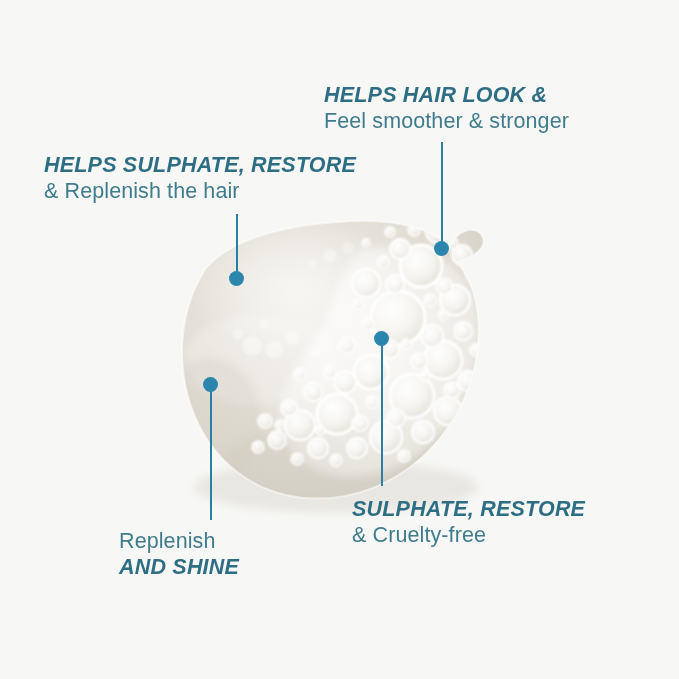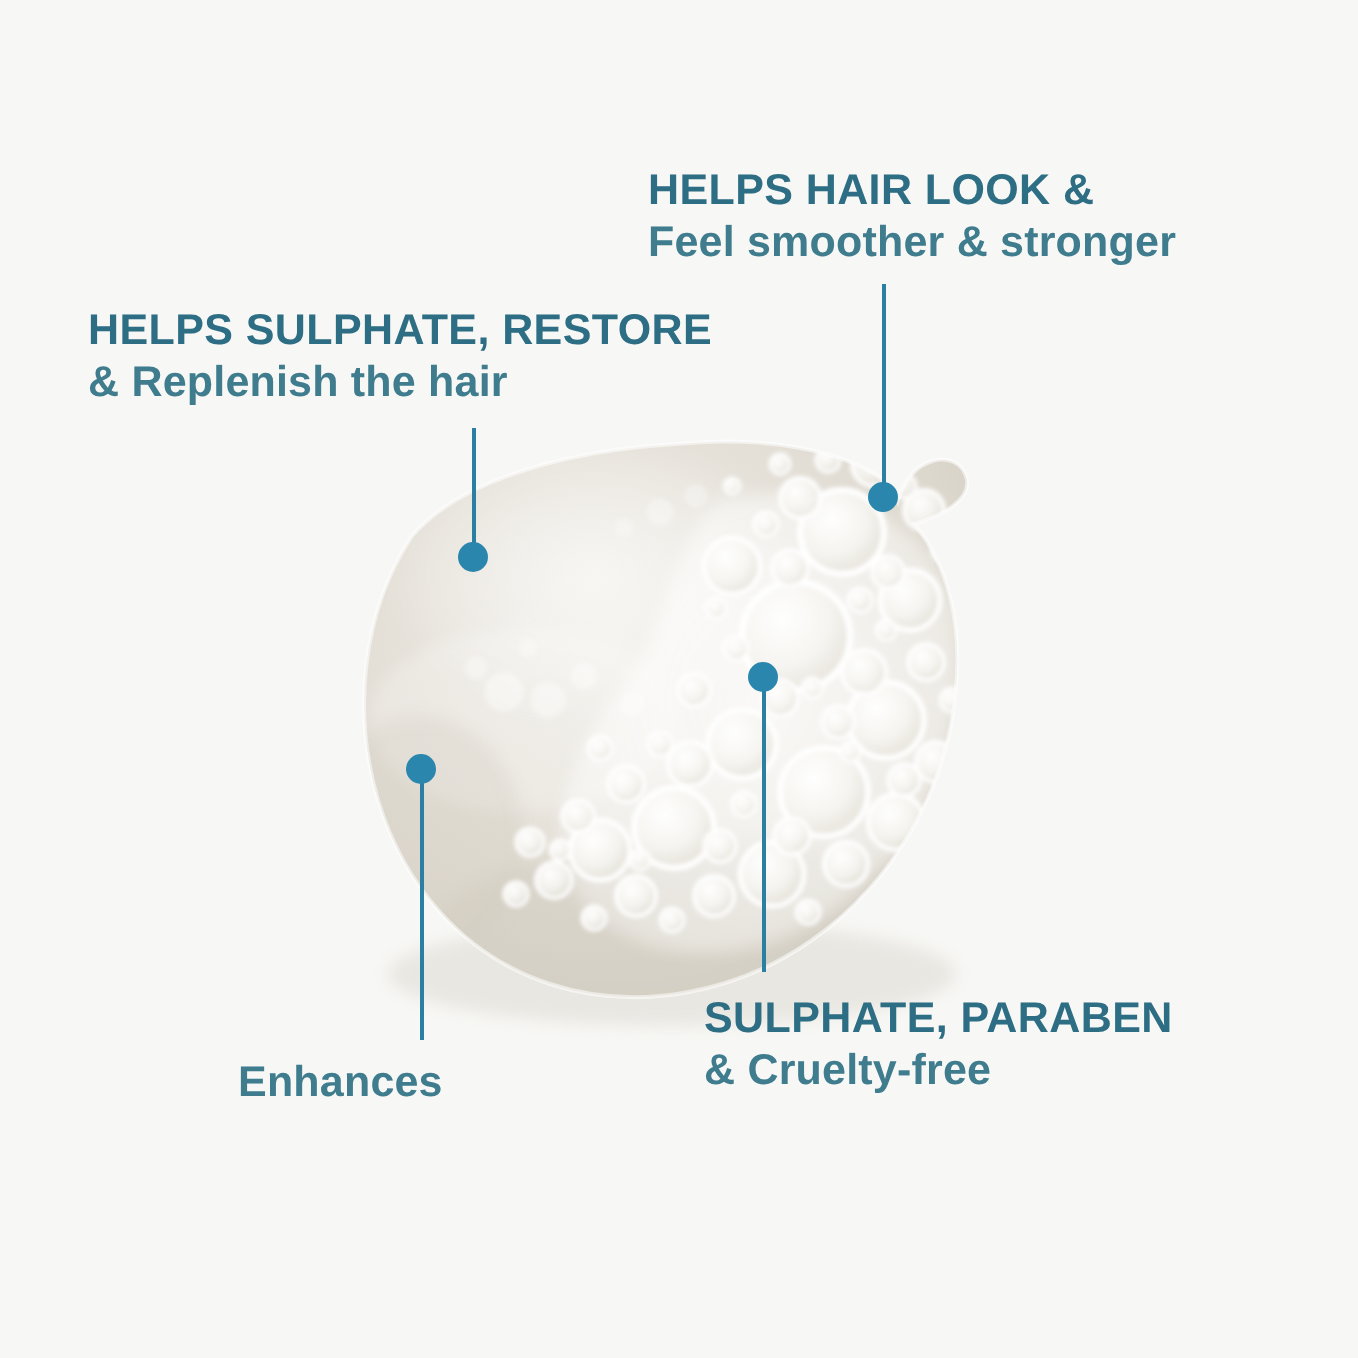--- a/index.html
+++ b/index.html
@@ -33,23 +33,24 @@
   .callout {
     position: absolute;
     line-height: 1.22;
     white-space: nowrap;
   }
   .callout .line-strong {
     font-weight: bold;
     font-size: 21.5px;
     letter-spacing: 0.2px;
     color: #2d6e84;
+    font-style: italic;
   }
   .callout .line-light {
-    font-weight: bold;
+    font-weight: normal;
     font-size: 21.5px;
     letter-spacing: 0.1px;
     color: #3f7c8e;
   }
 
   #callout-nourish { left: 44px;  top: 152px; }
   #callout-smoother { left: 324px; top: 82px; }
   #callout-sulphate { left: 352px; top: 496px; }
   #callout-manage   { left: 119px; top: 528px; }
 
@@ -257,21 +258,22 @@
     <div class="line-strong">HELPS HAIR LOOK &amp;</div>
     <div class="line-light">Feel smoother &amp; stronger</div>
   </div>
 
   <div class="callout" id="callout-nourish">
     <div class="line-strong">HELPS SULPHATE, RESTORE</div>
     <div class="line-light">&amp; Replenish the hair</div>
   </div>
 
   <div class="callout" id="callout-sulphate">
-    <div class="line-strong">SULPHATE, PARABEN</div>
+    <div class="line-strong">SULPHATE, RESTORE</div>
     <div class="line-light">&amp; Cruelty-free</div>
   </div>
 
   <div class="callout" id="callout-manage">
-    <div class="line-light">Enhances</div>
+    <div class="line-light">Replenish</div>
+    <div class="line-strong">AND SHINE</div>
   </div>
 
 </div>
 
 </body></html>

